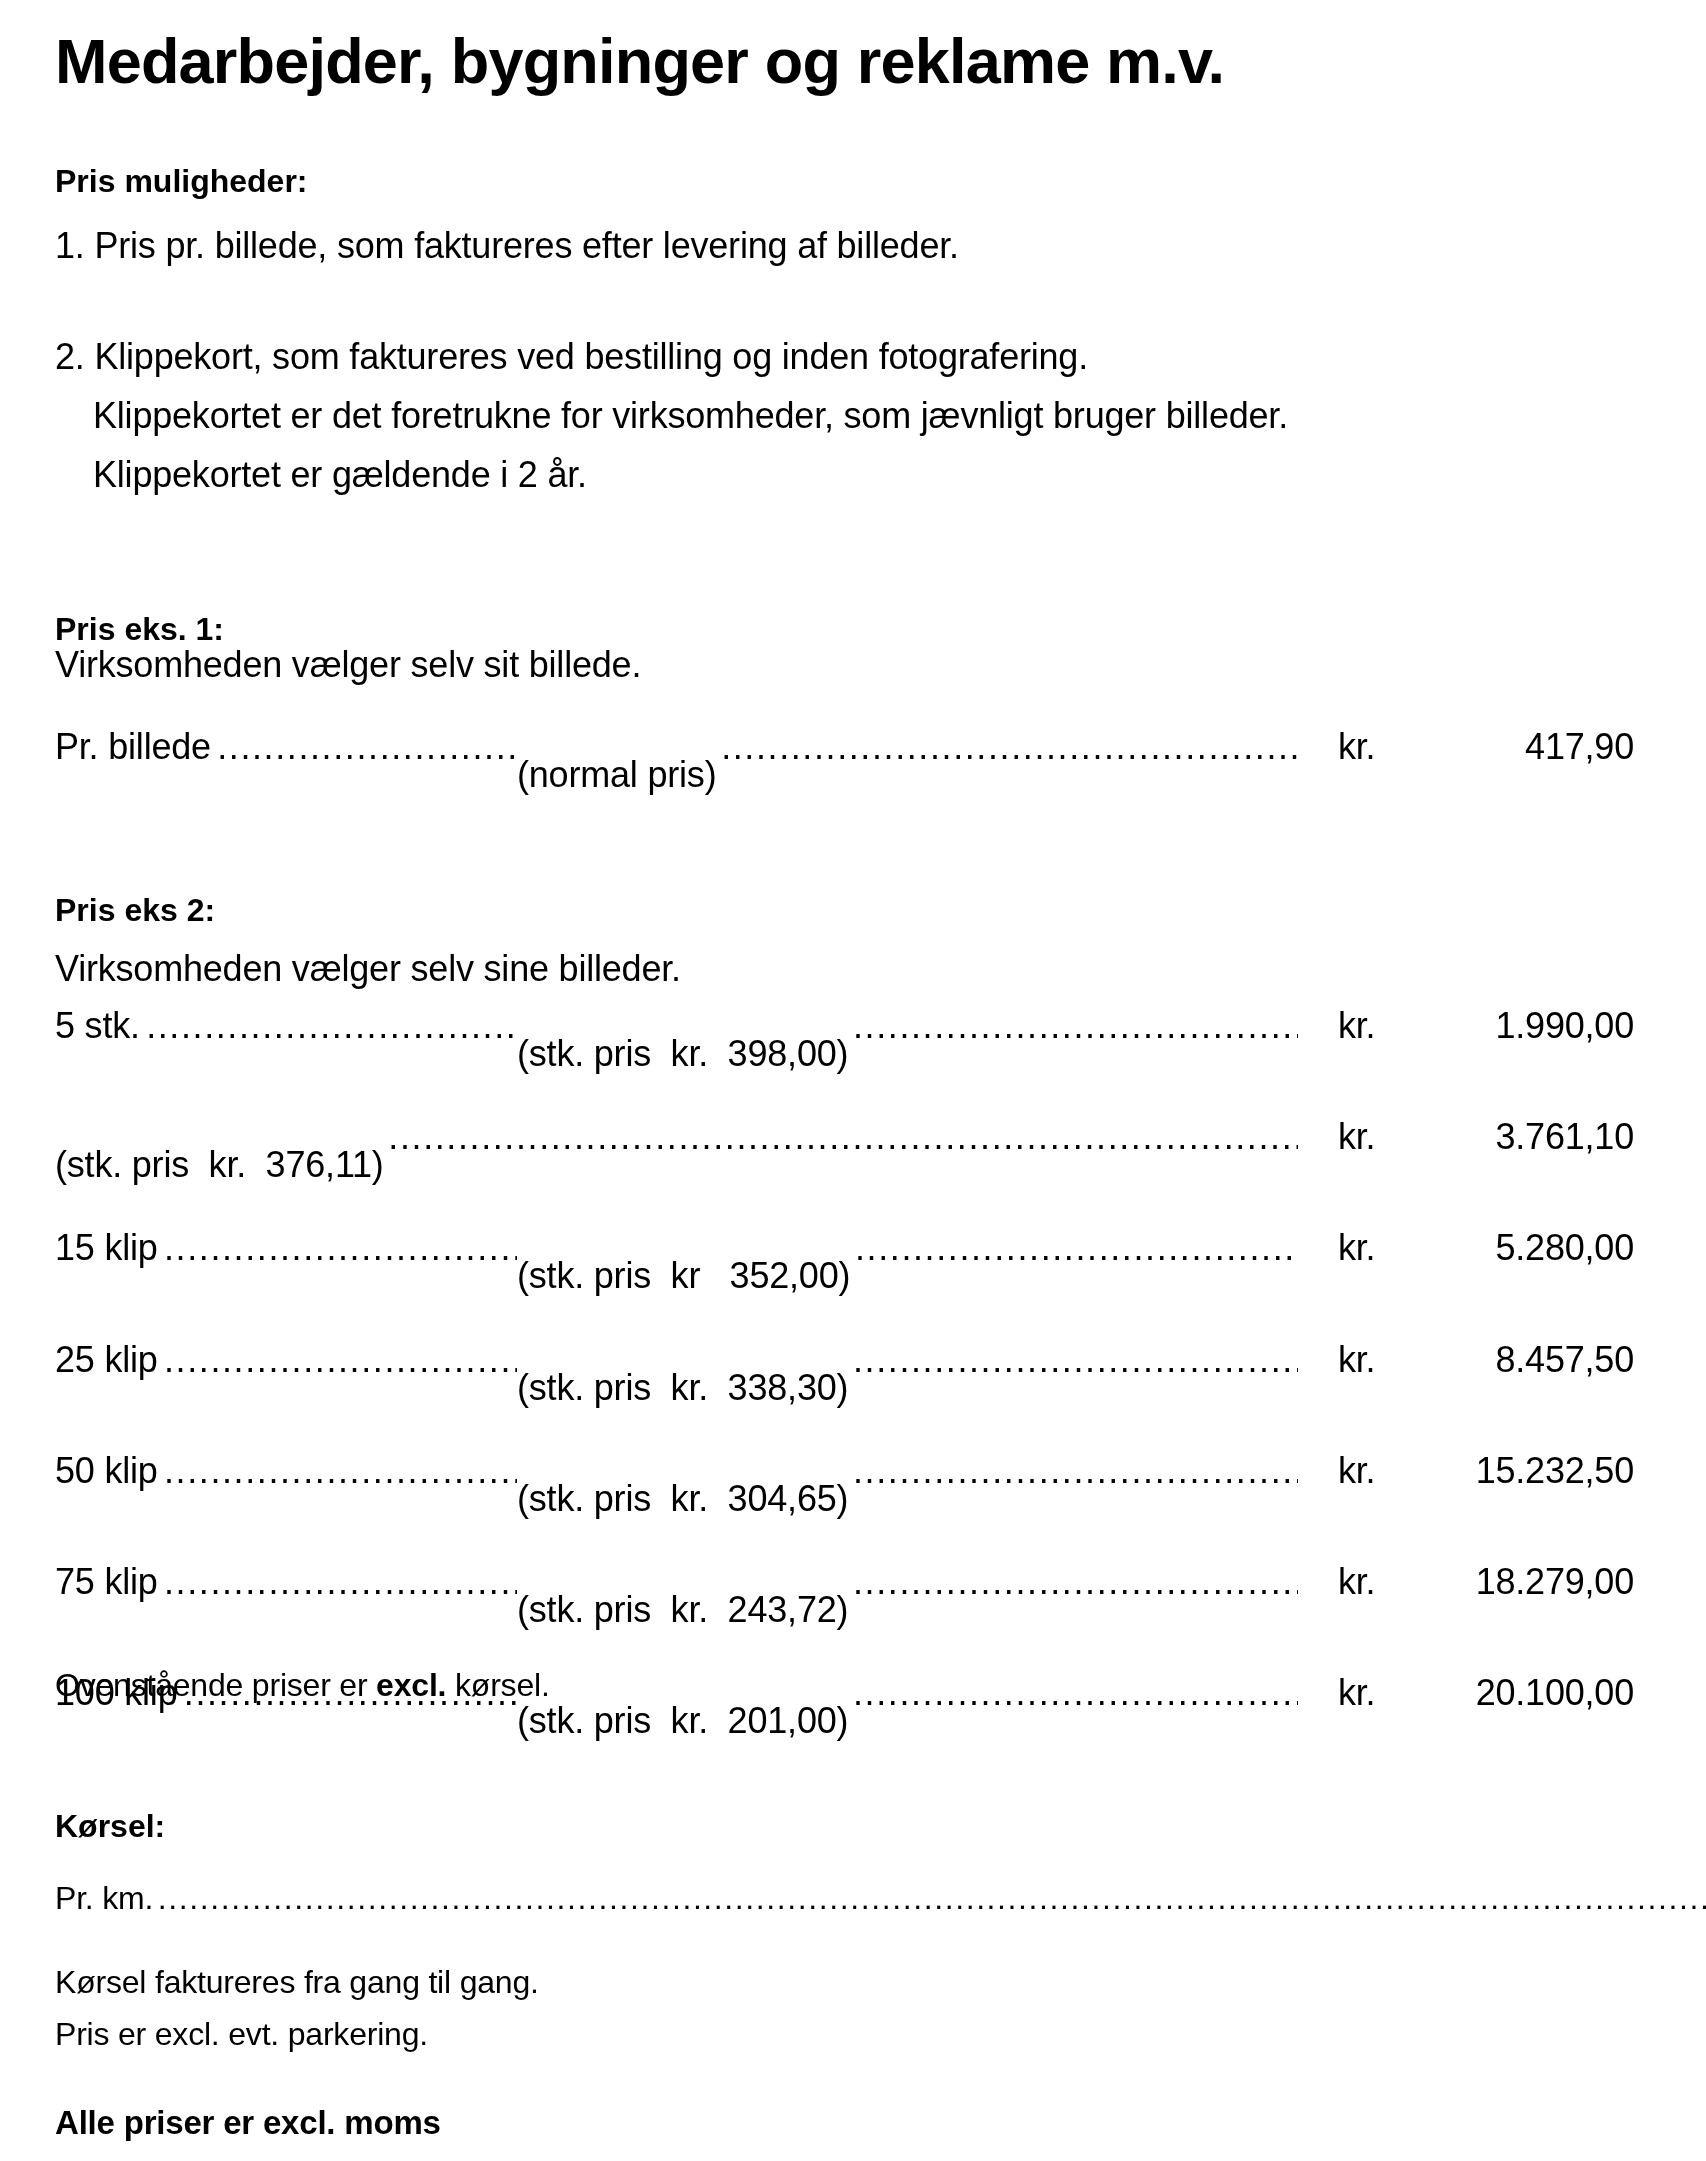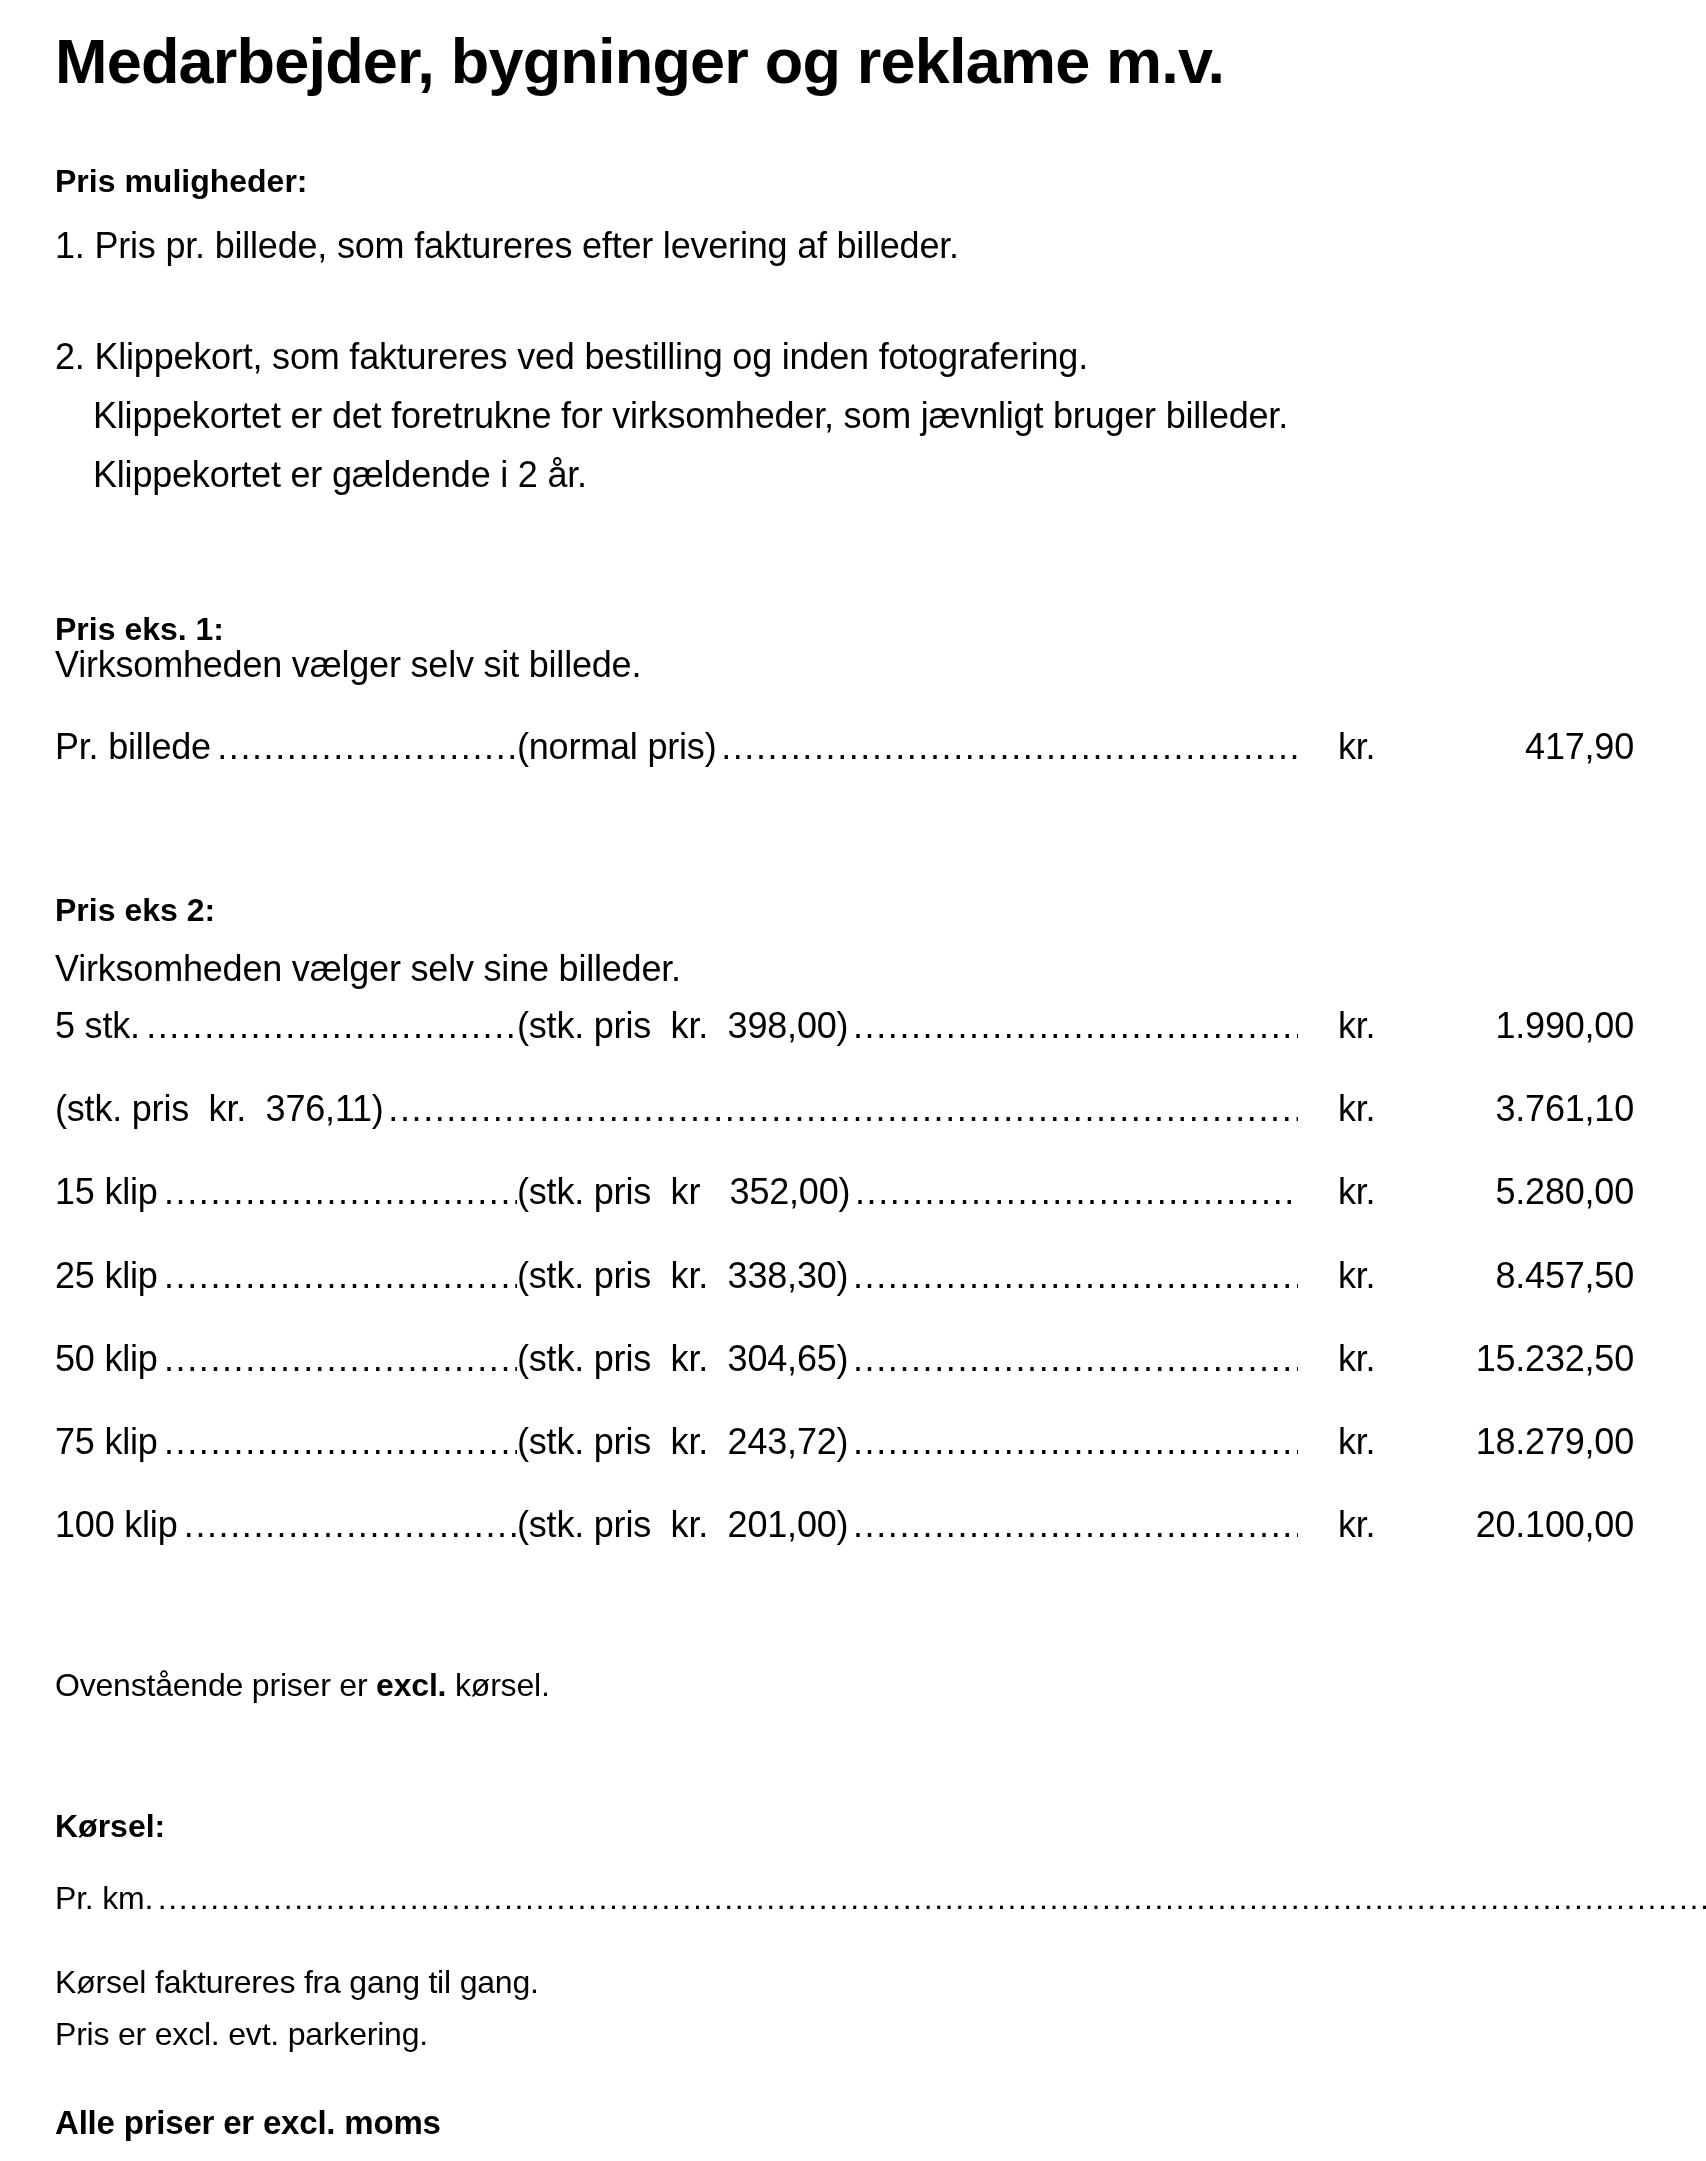--- a/index.html
+++ b/index.html
@@ -20,21 +20,21 @@
 
   .row { display:flex; align-items:flex-start; }
   .lbl-col { display:flex; align-items:baseline; width:462px; flex:none; }
   .lbl-col.fluid { width:auto; flex:1; }
   .leader { flex:1; overflow:hidden; white-space:nowrap; min-width:16px; margin-left:6.3px; }
   .leader::after {
     content:"......................................................................................................................................................................";
     letter-spacing:1.6px;
   }
   .leader.tail { margin-right:11px; margin-left:4.7px; }
-  .paren { white-space:pre; flex:none; }
+  .paren { white-space:pre; flex:none;margin-top:28px; }
   .cur { flex:none; width:75px;margin-left:29px; }
   .amt { flex:none; width:221px; text-align:right; }
 
   .rows-stack { display:flex; flex-direction:column; gap:40px; }
   b.inline-bold { font-weight:bold; }
 </style>
 </head>
 <body>
 
 <div>

